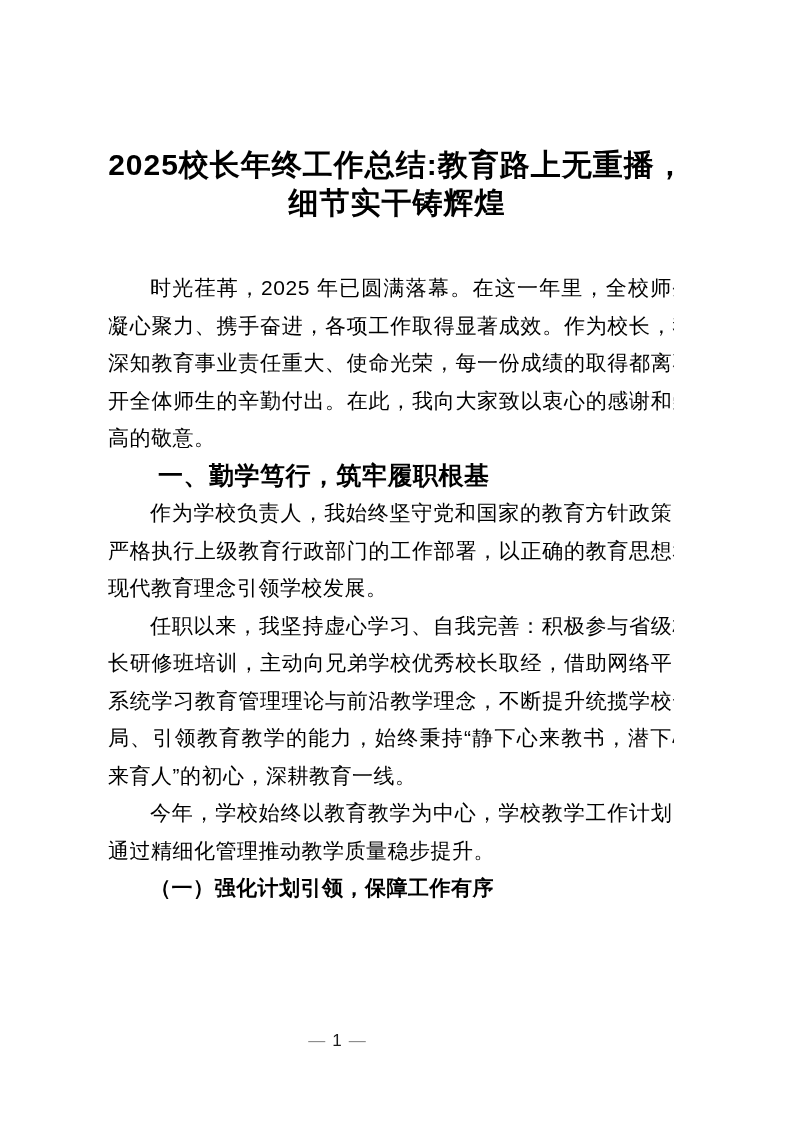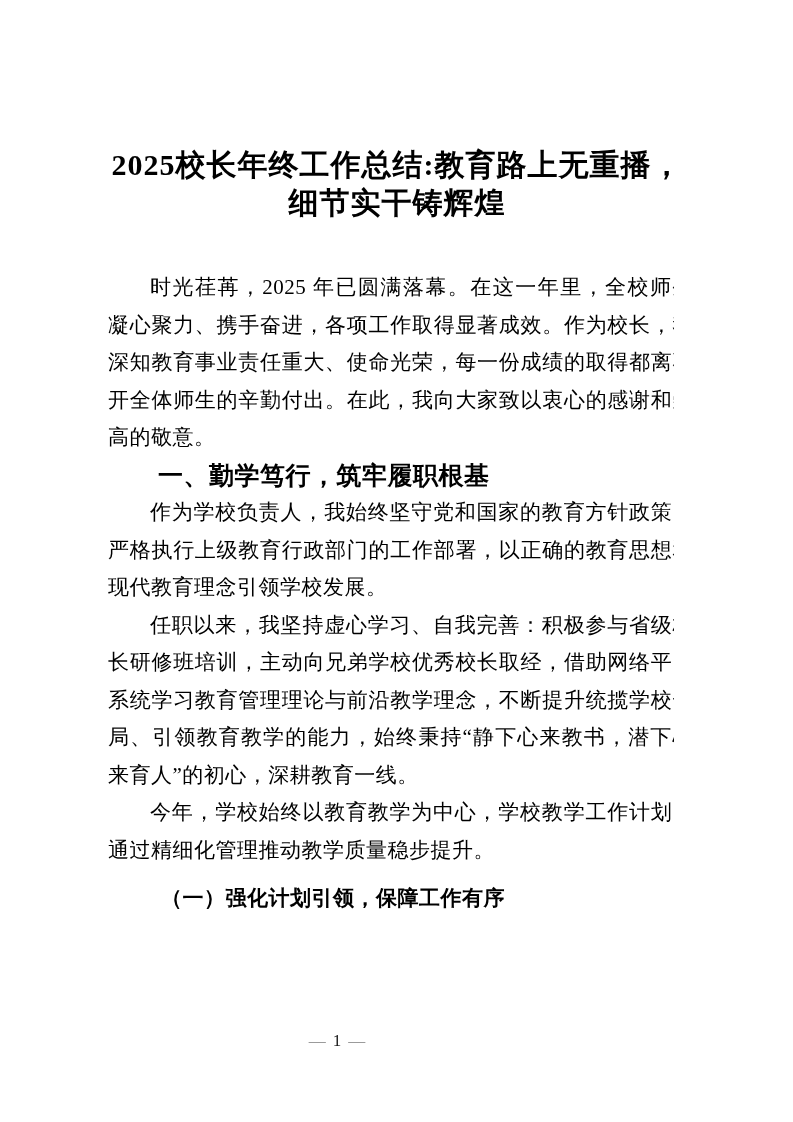--- a/index.html
+++ b/index.html
@@ -6,21 +6,21 @@
     margin: 0;
     padding: 0;
     background: #ffffff;
   }
   .page {
     position: relative;
     width: 674px;
     height: 1122px;
     background: #ffffff;
     overflow: hidden;
-    font-family: Liberation Serif, serif;
+    font-family: Liberation Sans, sans-serif;
     color: #000000;
     border-radius: 18px;
   }
   .doc-title {
     position: absolute;
     top: 146px;
     left: 104px;
     width: 586px;
     margin: 0;
     font-size: 30px;
@@ -47,21 +47,21 @@
   }
   .heading {
     margin: 0;
     font-size: 25px;
     line-height: 37.5px;
     letter-spacing: 0.5px;
     text-indent: 2em;
     font-weight: bold;
   }
   .subheading {
-    margin: 11px;
+    margin: 0;
     font-size: 21px;
     line-height: 37.5px;
     letter-spacing: 0.5px;
     text-indent: 2em;
     font-weight: bold;
   }
   .page-footer {
     position: absolute;
     top: 1030px;
     left: 0;

